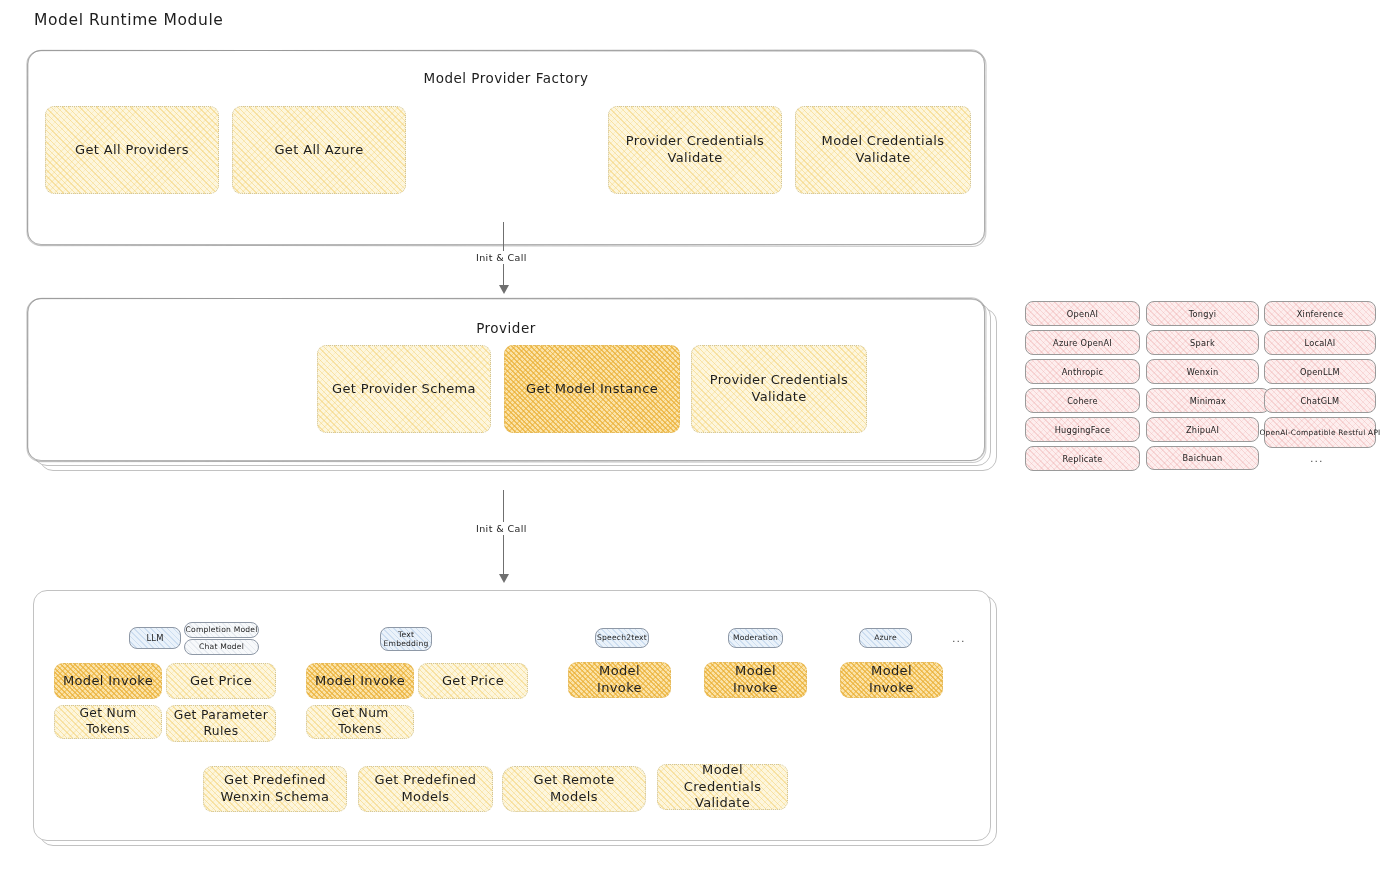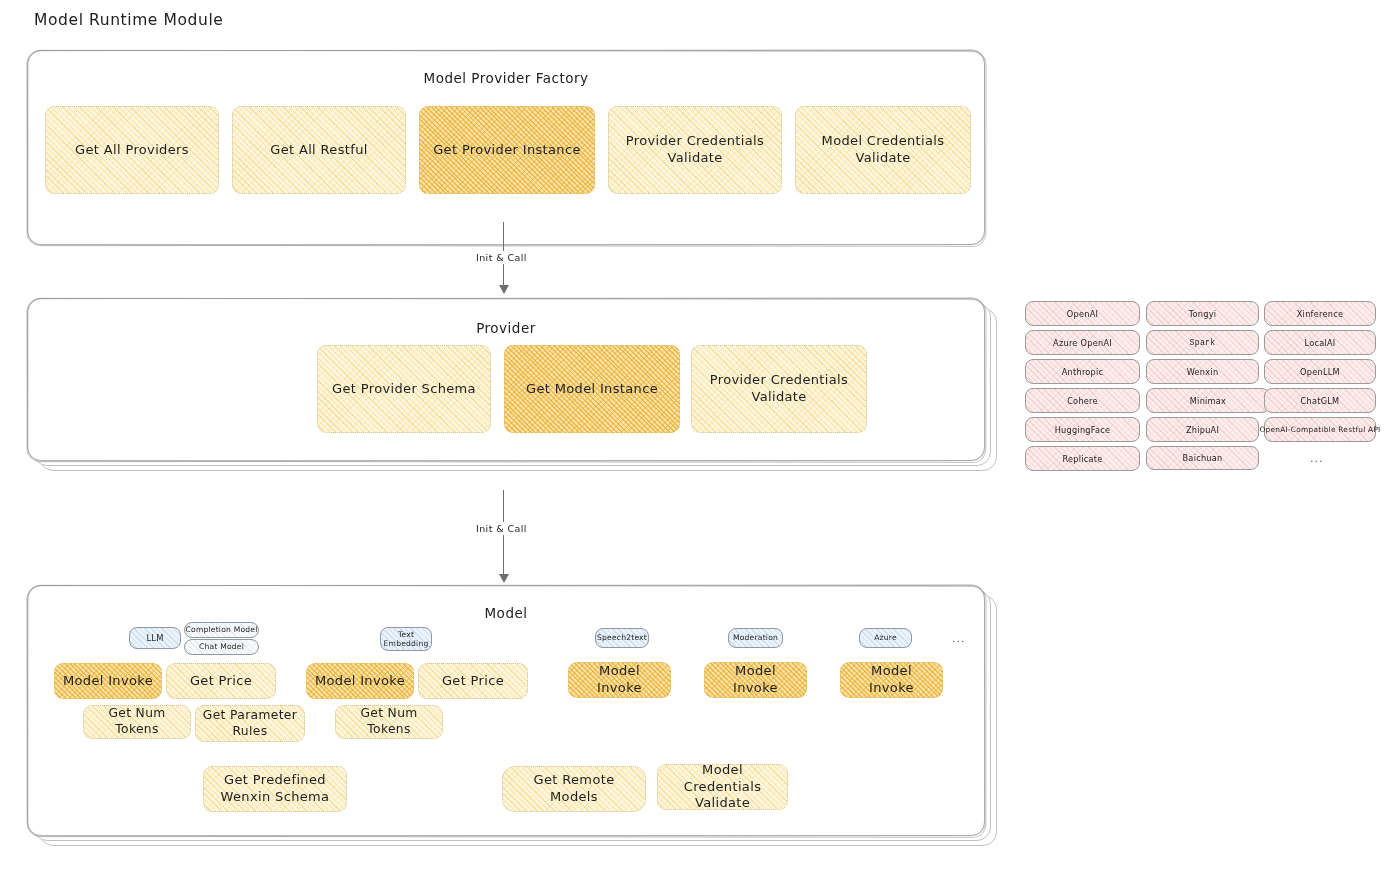--- a/index.html
+++ b/index.html
@@ -94,21 +94,21 @@
     display: flex;
     align-items: center;
     justify-content: center;
     text-align: center;
     font-size: 13px;
     line-height: 1.28;
     color: #1e1e1e;
     letter-spacing: .35px;
     padding: 2px 6px;
   }
-  .ybox.small { font-size: 12.3px; margin-left: 29px; }
+  .ybox.small { font-size: 12.3px; }
 
   
   .ybox.hl {
     border-color: #e2bb63;
     background-color: #fbe3a8;
     background-image:
       repeating-linear-gradient(45deg,
         rgba(233,172,47,.70) 0px,
         rgba(233,172,47,.70) 1.4px,
         rgba(255,255,255,0) 1.4px,
@@ -217,23 +217,22 @@
 <div id="canvas">
 
   <div id="page-title" class="hand">Model Runtime Module</div>
 
   <div class="panel sketch" style="left:27px; top:50px; width:958px; height:195px;">
     <div class="panel-title hand" style="top:19px;">Model Provider Factory</div>
   </div>
 
   <div class="ybox" style="left:45px; top:106px; width:174px; height:88px;">Get All Providers</div>
 
-  <div class="ybox" style="left:232px; top:106px; width:174px; height:88px;">Get All Restful</div>
-
-  <div class="ybox hl" style="left:419px; top:106px; width:176px; height:88px;">Get Provider Instance</div>
+  <div class="ybox" style="left:232px; top:106px; width:174px; height:88px;">Get All Azure</div>
+
 
   <div class="ybox" style="left:608px; top:106px; width:174px; height:88px;">Provider Credentials Validate</div>
 
   <div class="ybox" style="left:795px; top:106px; width:176px; height:88px;">Model Credentials Validate</div>
 
   <div class="conn" style="left:503px; top:222px; height:72px;">
     <div class="line" style="height:63px;"></div>
     <div class="head" style="top:63px;"></div>
   </div>
   <div class="conn-label hand" style="left:472px; top:251px;">Init &amp; Call</div>
@@ -253,45 +252,42 @@
   <div class="ybox" style="left:691px; top:345px; width:176px; height:88px;">Provider Credentials Validate</div>
 
   <div class="pchip" style="left:1025px; top:301px; width:115px; height:25px;">OpenAI</div>
   <div class="pchip" style="left:1025px; top:330px; width:115px; height:25px;">Azure OpenAI</div>
   <div class="pchip" style="left:1025px; top:359px; width:115px; height:25px;">Anthropic</div>
   <div class="pchip" style="left:1025px; top:388px; width:115px; height:25px;">Cohere</div>
   <div class="pchip" style="left:1025px; top:417px; width:115px; height:25px;">HuggingFace</div>
   <div class="pchip" style="left:1025px; top:446px; width:115px; height:25px;">Replicate</div>
 
   <div class="pchip" style="left:1146px; top:301px; width:113px; height:25px;">Tongyi</div>
-  <div class="pchip" style="left:1146px; top:330px; width:113px; height:25px;font-family:Liberation Mono, monospace;">Spark</div>
+  <div class="pchip" style="left:1146px; top:330px; width:113px; height:25px;">Spark</div>
   <div class="pchip" style="left:1146px; top:359px; width:113px; height:25px;">Wenxin</div>
   <div class="pchip" style="left:1146px; top:388px; width:124px; height:25px;">Minimax</div>
   <div class="pchip" style="left:1146px; top:417px; width:113px; height:25px;">ZhipuAI</div>
   <div class="pchip" style="left:1146px; top:446px; width:113px; height:24px;">Baichuan</div>
 
   <div class="pchip" style="left:1264px; top:301px; width:112px; height:25px;">Xinference</div>
   <div class="pchip" style="left:1264px; top:330px; width:112px; height:25px;">LocalAI</div>
   <div class="pchip" style="left:1264px; top:359px; width:112px; height:25px;">OpenLLM</div>
   <div class="pchip" style="left:1264px; top:388px; width:112px; height:25px;">ChatGLM</div>
-  <div class="pchip" style="left:1264px; top:417px; width:112px; height:25px; font-size:7.4px;text-align:center;">OpenAI-Compatible Restful API</div>
+  <div class="pchip" style="left:1264px; top:417px; width:112px; height:31px; font-size:7.4px;text-align:center;">OpenAI-Compatible Restful API</div>
   <div class="ellipsis" style="left:1310px; top:452px; font-size:11px;">...</div>
 
   <div class="conn" style="left:503px; top:490px; height:92px;">
     <div class="line" style="height:84px;"></div>
     <div class="head" style="top:84px;"></div>
   </div>
   <div class="conn-label hand" style="left:472px; top:522px;">Init &amp; Call</div>
 
   <div class="stack-layer" style="left:39px; top:595px; width:958px; height:251px;"></div>
   <div class="stack-layer" style="left:33px; top:590px; width:958px; height:251px;"></div>
 
-  <div class="panel sketch" style="left:27px; top:585px; width:958px; height:251px;">
-    <div class="panel-title hand" style="top:19px;">Model</div>
-  </div>
 
   <div class="bchip" style="left:129px; top:627px; width:52px; height:22px; font-size:8.4px;">LLM</div>
   <div class="bchip plain" style="left:184px; top:622px; width:75px; height:16px;">Completion Model</div>
   <div class="bchip plain" style="left:184px; top:639px; width:75px; height:16px;">Chat Model</div>
 
   <div class="ybox hl" style="left:54px; top:663px; width:108px; height:36px;">Model Invoke</div>
   <div class="ybox" style="left:166px; top:663px; width:110px; height:36px;">Get Price</div>
   <div class="ybox small" style="left:54px; top:705px; width:108px; height:34px;">Get Num Tokens</div>
   <div class="ybox small" style="left:166px; top:705px; width:110px; height:37px;">Get Parameter Rules</div>
 
@@ -306,16 +302,17 @@
 
   <div class="bchip" style="left:728px; top:628px; width:55px; height:20px;">Moderation</div>
   <div class="ybox hl" style="left:704px; top:662px; width:103px; height:36px;">Model Invoke</div>
 
   <div class="bchip" style="left:859px; top:628px; width:53px; height:20px;">Azure</div>
   <div class="ybox hl" style="left:840px; top:662px; width:103px; height:36px;">Model Invoke</div>
 
   <div class="ellipsis" style="left:952px; top:632px; font-size:11px;">...</div>
 
   <div class="ybox" style="left:203px; top:766px; width:144px; height:46px;">Get Predefined Wenxin Schema</div>
+  <div class="ybox" style="left:358px; top:766px; width:135px; height:46px;">Get Predefined Models</div>
   <div class="ybox" style="left:502px; top:766px; width:144px; height:46px;border-radius:13px;">Get Remote Models</div>
   <div class="ybox" style="left:657px; top:764px; width:131px; height:46px;">Model Credentials Validate</div>
 
 </div>
 
 </body></html>

